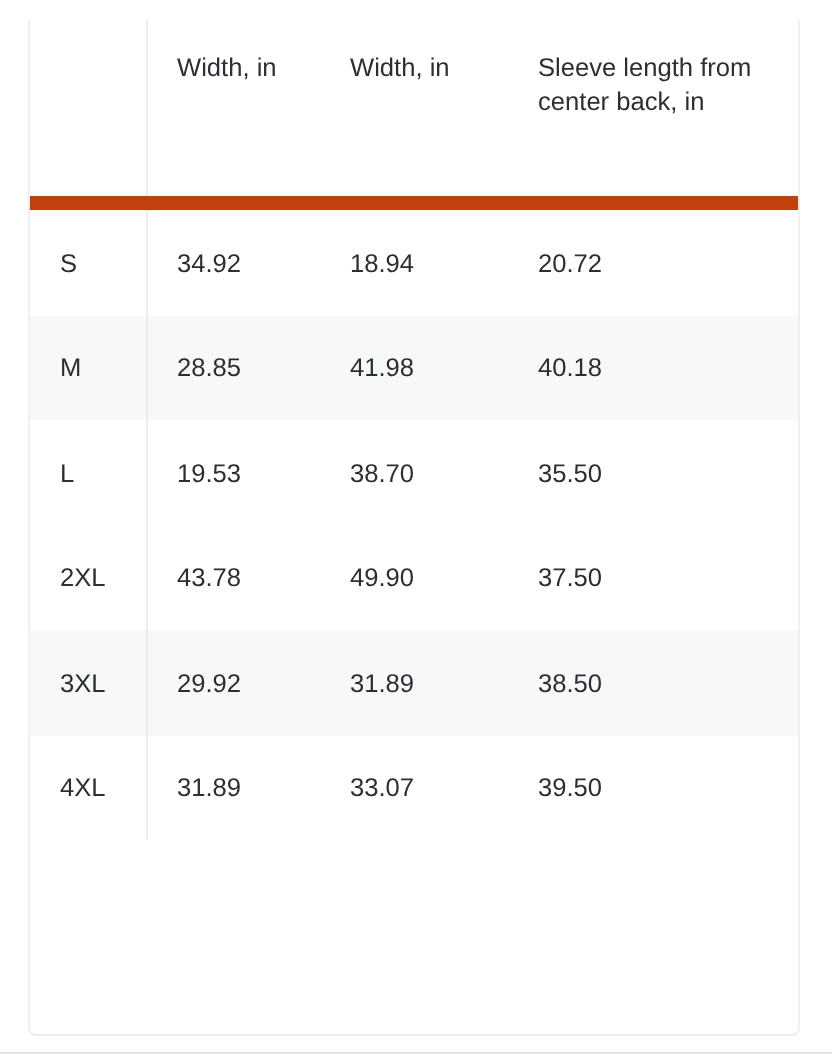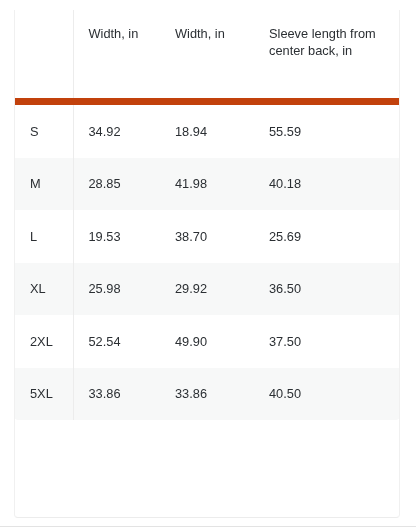--- a/index.html
+++ b/index.html
@@ -161,21 +161,21 @@
           <td class="td-size">
               <div class="dcell">S</div>
             </td>
           <td>
               <div class="dcell">34.92</div>
             </td>
           <td>
               <div class="dcell">18.94</div>
             </td>
           <td>
-              <div class="dcell">55.59</div>
+              <div class="dcell">20.72</div>
             </td>
         </tr>
         <tr class="stripe">
           <td class="td-size">
               <div class="dcell">M</div>
             </td>
           <td>
               <div class="dcell">28.85</div>
             </td>
           <td>
@@ -189,63 +189,63 @@
           <td class="td-size">
               <div class="dcell">L</div>
             </td>
           <td>
               <div class="dcell">19.53</div>
             </td>
           <td>
               <div class="dcell">38.70</div>
             </td>
           <td>
-              <div class="dcell">25.69</div>
+              <div class="dcell">35.50</div>
+            </td>
+        </tr>
+        <tr>
+          <td class="td-size">
+              <div class="dcell">2XL</div>
+            </td>
+          <td>
+              <div class="dcell">43.78</div>
+            </td>
+          <td>
+              <div class="dcell">49.90</div>
+            </td>
+          <td>
+              <div class="dcell">37.50</div>
             </td>
         </tr>
         <tr class="stripe">
           <td class="td-size">
-              <div class="dcell">XL</div>
-            </td>
-          <td>
-              <div class="dcell">25.98</div>
+              <div class="dcell">3XL</div>
             </td>
           <td>
               <div class="dcell">29.92</div>
             </td>
           <td>
-              <div class="dcell">36.50</div>
-            </td>
-        </tr>
-        <tr>
-          <td class="td-size">
-              <div class="dcell">2XL</div>
-            </td>
-          <td>
-              <div class="dcell">52.54</div>
-            </td>
-          <td>
-              <div class="dcell">49.90</div>
-            </td>
-          <td>
-              <div class="dcell">37.50</div>
-            </td>
-        </tr>
-        <tr class="stripe">
-          <td class="td-size">
-              <div class="dcell">5XL</div>
-            </td>
-          <td>
-              <div class="dcell">33.86</div>
-            </td>
-          <td>
-              <div class="dcell">33.86</div>
-            </td>
-          <td>
-              <div class="dcell">40.50</div>
+              <div class="dcell">31.89</div>
+            </td>
+          <td>
+              <div class="dcell">38.50</div>
+            </td>
+        </tr>
+        <tr>
+          <td class="td-size">
+              <div class="dcell">4XL</div>
+            </td>
+          <td>
+              <div class="dcell">31.89</div>
+            </td>
+          <td>
+              <div class="dcell">33.07</div>
+            </td>
+          <td>
+              <div class="dcell">39.50</div>
             </td>
         </tr>
       </tbody>
     </table>
   </div>
 
   <div class="table-edge"></div>
   <div class="bottom-rule"></div>
 
 </div>

